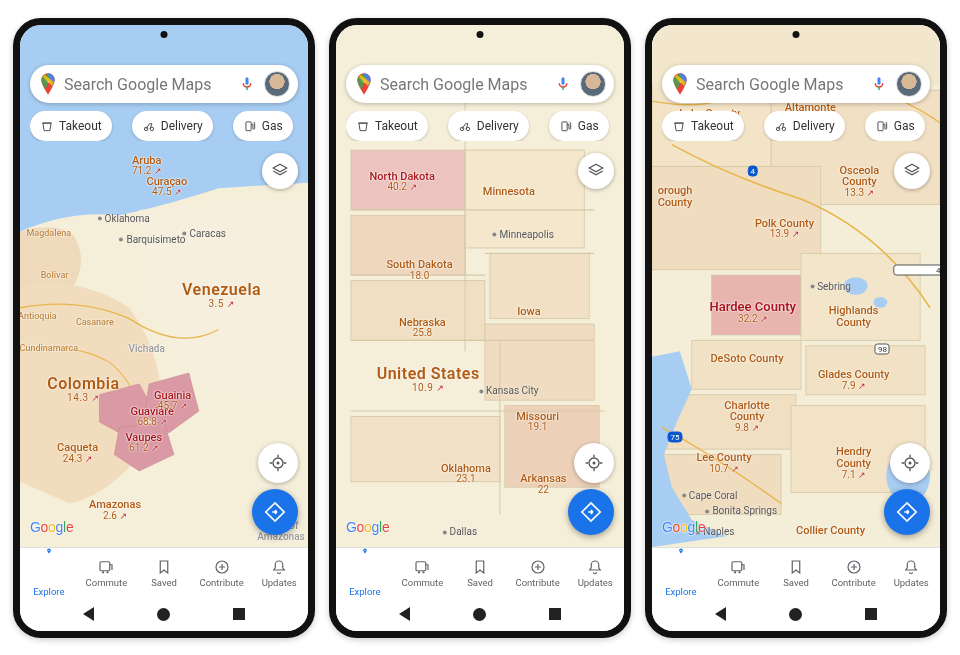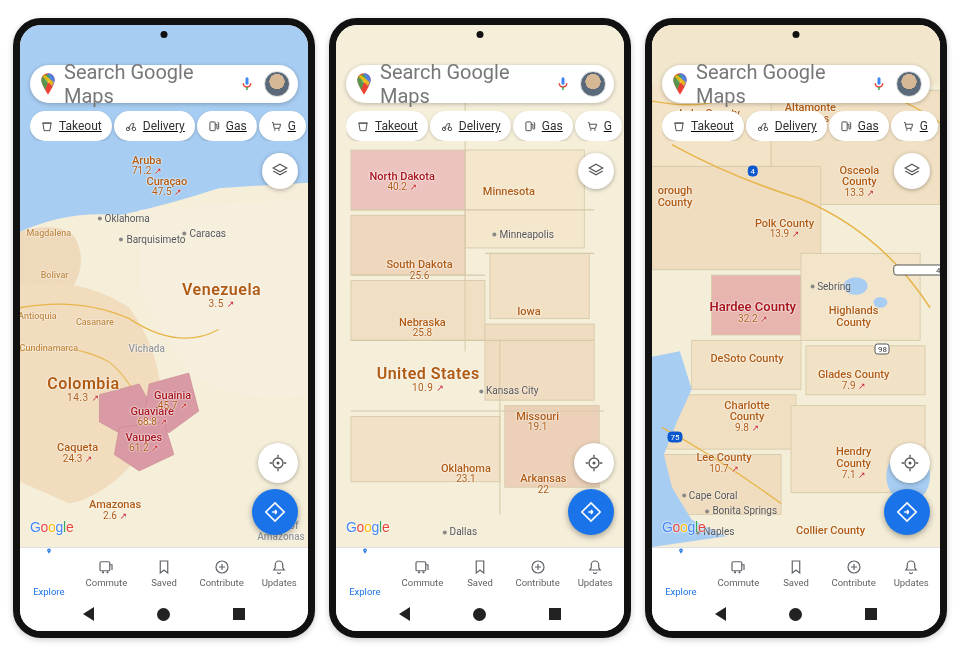--- a/index.html
+++ b/index.html
@@ -65,36 +65,35 @@
     box-shadow: 0 1px 4px rgba(0,0,0,.25);
     display: flex;
     align-items: center;
     padding: 0 8px 0 10px;
     gap: 8px;
   }
   .gmaps-pin { width: 16px; height: 22px; flex:none; }
   .search-placeholder {
     flex: 1;
     color: #777;
-    font-size: 20px;
+    font-size: 16px;
   }
   .mic { width: 18px; height: 18px; flex:none; }
   .avatar {
     width: 26px; height:26px; border-radius:50%;
     background: radial-gradient(circle at 50% 40%, #d7b896 0 40%, #5b6a7a 41% 100%);
     flex:none;
     border:1px solid #ddd;
   }
 
   .chip-row {
     display: flex;
-    gap: 2px;
+    gap: 20px;
     margin: 0 0 0 10px;
     overflow: hidden;
-    text-decoration: underline;
   }
   .chip {
     background: #fff;
     border-radius: 18px;
     height: 30px;
     padding: 0 10px;
     display: flex;
     align-items: center;
     gap: 5px;
     box-shadow: 0 1px 3px rgba(0,0,0,.2);
@@ -414,21 +413,21 @@
           <line x1="15" y1="230" x2="150" y2="230"></line>
           <line x1="150" y1="210" x2="260" y2="210"></line>
           <line x1="15" y1="290" x2="260" y2="290"></line>
           <line x1="15" y1="355" x2="270" y2="355"></line>
           <line x1="165" y1="290" x2="165" y2="450"></line>
         </g>
       </svg>
       <div class="map-labels" id="labels-1">
           <div class="region-label" style="left: 23%; top: 30%; color: rgb(168, 21, 28);">North Dakota<span class="val">40.2 <span class="trend">↗</span></span></div>
           <div class="region-label" style="left: 60%; top: 32%;">Minnesota</div>
-          <div class="region-label" style="left: 29%; top: 47%;">South Dakota<span class="val">25.6</span></div>
+          <div class="region-label" style="left: 29%; top: 47%;">South Dakota<span class="val">18.0</span></div>
           <div class="region-label" style="left: 67%; top: 55%;">Iowa</div>
           <div class="region-label" style="left: 30%; top: 58%;">Nebraska<span class="val">25.8</span></div>
           <div class="region-label" style="left: 70%; top: 76%;">Missouri<span class="val">19.1</span></div>
           <div class="region-label" style="left: 34%; top: 86%; margin-left: 32px;">Oklahoma<span class="val">23.1</span></div>
           <div class="region-label" style="left: 72%; top: 88%;">Arkansas<span class="val">22</span></div>
           <div class="region-label huge" style="left: 32%; top: 68%;">United States<span class="val">10.9 <span class="trend">↗</span></span></div>
           <div class="city-label" style="left: 65%; top: 40%;">Minneapolis</div>
           <div class="city-label" style="left: 60%; top: 70%;">Kansas City</div>
           <div class="city-label" style="left: 43%; top: 97%;">Dallas</div>
         </div>

